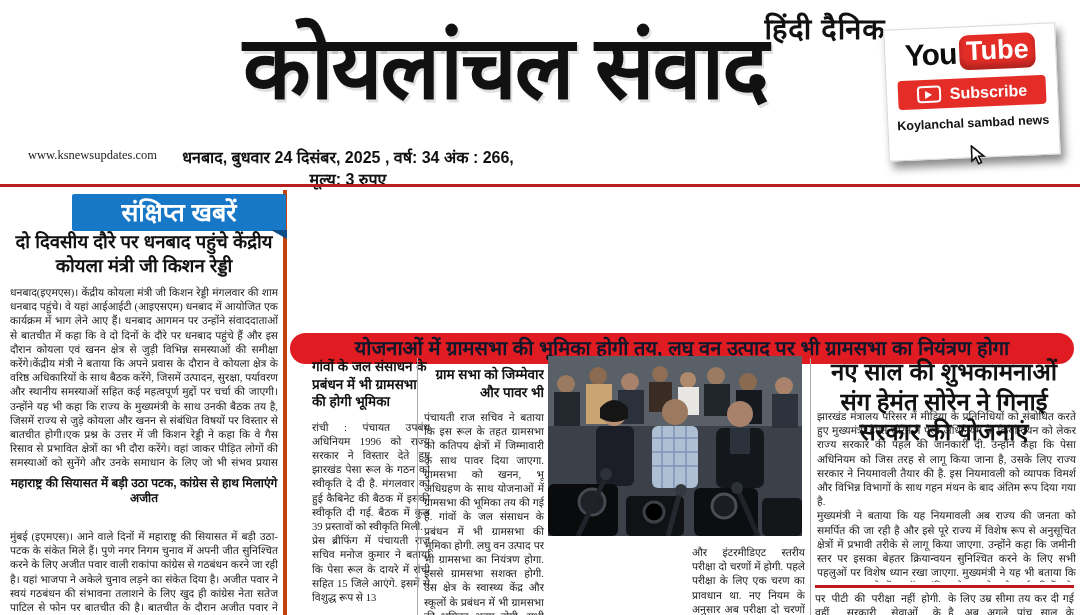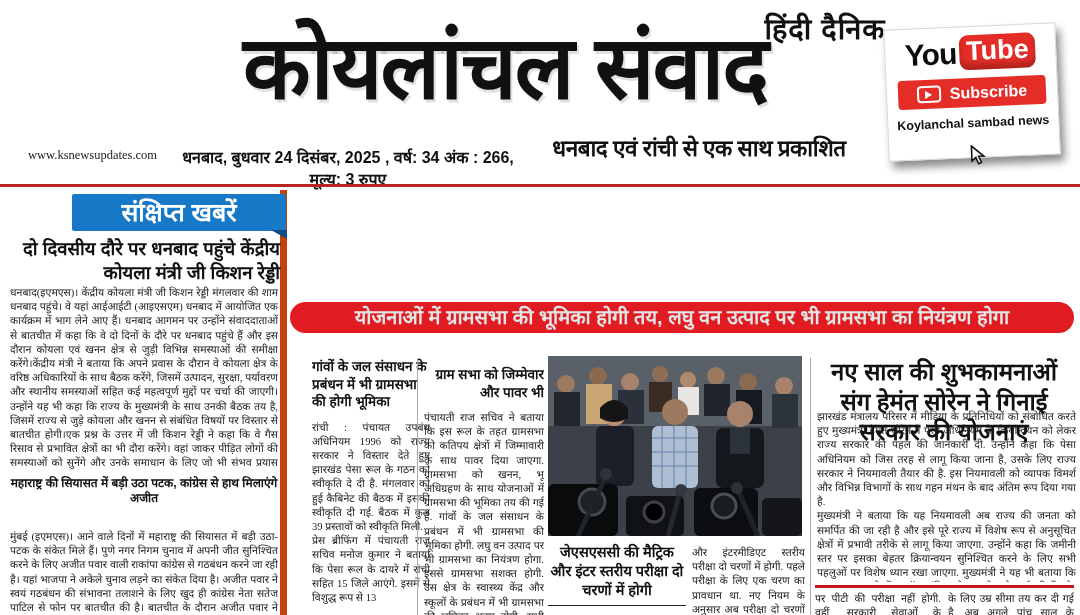--- a/index.html
+++ b/index.html
@@ -40,43 +40,43 @@
   .yt-play { width:24px; height:17px; border:2px solid #fff; border-radius:4px;
     display:flex; align-items:center; justify-content:center; }
   .yt-play i { display:block; width:0; height:0; border-left:7px solid #fff;
     border-top:4px solid transparent; border-bottom:4px solid transparent; }
   .yt-channel { margin-top:9px; text-align:center; font-size:12.5px; font-weight:700;
     color:#111; }
   .yt-cursor { position:absolute; left:76px; bottom:-10px; }
 
   
   .sidebar { left:8px; top:190px; width:279px; height:425px;
-    border-right:7px solid #c2410c; padding-right:16px; }
+    border-right:4px solid #c2410c; padding-right:16px; }
   .brief-box { position:absolute; left:64px; top:4px; width:214px; height:37px;
     background:#1878c8; color:#fff; font-size:25px; font-weight:900;
     text-align:center; line-height:36px; border-radius:2px; }
   .brief-box::after { content:""; position:absolute; right:-1px; bottom:-8px;
     border-left:16px solid transparent; border-top:9px solid #0d4c85; }
-  .s1-head { position:absolute; left:0; top:47px; width:272px; text-align:right;
+  .s1-head { position:absolute; left:0; top:40px; width:272px; text-align:center;
     font-size:18.5px; font-weight:900; line-height:1.28; }
   .s1-body { position:absolute; left:2px; top:96px; width:268px; height:183px;
     overflow:hidden; }
   .s2-head { position:absolute; left:0; top:286px; width:272px; text-align:center;
     font-size:12px; font-weight:900; line-height:1.25; }
   .s2-body { position:absolute; left:2px; top:340px; width:268px; height:85px;
     overflow:hidden; }
   .body-txt { font-size:10.6px; line-height:1.34; text-align:justify; color:#1c1c1c;
     white-space:pre-line;
     font-family:"Liberation Serif","DejaVu Serif",serif; }
 
   
   .lead-head { left:292px; top:194px; width:782px; text-align:center;
     font-size:41px; font-weight:900; line-height:1.47; letter-spacing:-1px; }
-  .lead-banner { left:290px; top:302px; width:784px; height:31px;
-    background:#e01b22; border-radius:16px; color:#e5e5e5; text-align:center;
+  .lead-banner { left:290px; top:333px; width:784px; height:31px;
+    background:#e01b22; border-radius:16px; color:#0f172a; text-align:center;
     font-size:20px; font-weight:800; line-height:30px; }
 
   .col1 { left:292px; top:358px; width:118px; height:257px; overflow:hidden;margin-left:20px; }
   .col-subhead { font-size:13.5px; font-weight:900; line-height:1.3;
     margin-bottom:10px; }
   .col2 { left:424px; top:358px; width:120px; height:257px; overflow:hidden; }
   .col2-sub { text-align:right; font-size:13.5px; font-weight:900;
     line-height:1.3; margin:8px 0 10px; }
   .vline { width:1px; background:#aaa; }
 
@@ -117,21 +117,20 @@
       <span>Subscribe</span>
     </div>
     <div class="yt-channel">Koylanchal sambad news</div>
     <svg class="yt-cursor" width="22" height="22" viewBox="0 0 22 22">
       <path d="M6 1 L6 16 L10 12.5 L12.6 19 L15.4 17.8 L12.8 11.5 L18 11.5 Z" fill="#fff" stroke="#111" stroke-width="1.6"></path>
     </svg>
   </div>
 
   <div class="abs website">www.ksnewsupdates.com</div>
   <div class="abs dateline">धनबाद, बुधवार 24 दिसंबर, 2025 , वर्ष: 34  अंक : 266, मूल्य: 3 रुपए</div>
-  <div class="abs publine">धनबाद एवं रांची से एक साथ प्रकाशित</div>
   <div class="abs mast-rule"></div>
 
   <div class="abs sidebar">
     <div class="brief-box">संक्षिप्त खबरें</div>
     <div class="s1-head">दो दिवसीय दौरे पर धनबाद पहुंचे केंद्रीय कोयला मंत्री जी किशन रेड्डी</div>
     <div class="s1-body body-txt">धनबाद(इएमएस)। केंद्रीय कोयला मंत्री जी किशन रेड्डी मंगलवार की शाम धनबाद पहुंचे। वे यहां आईआईटी (आइएसएम) धनबाद में आयोजित एक कार्यक्रम में भाग लेने आए हैं। धनबाद आगमन पर उन्होंने संवाददाताओं से बातचीत में कहा कि वे दो दिनों के दौरे पर धनबाद पहुंचे हैं और इस दौरान कोयला एवं खनन क्षेत्र से जुड़ी विभिन्न समस्याओं की समीक्षा करेंगे।केंद्रीय मंत्री ने बताया कि अपने प्रवास के दौरान वे कोयला क्षेत्र के वरिष्ठ अधिकारियों के साथ बैठक करेंगे, जिसमें उत्पादन, सुरक्षा, पर्यावरण और स्थानीय समस्याओं सहित कई महत्वपूर्ण मुद्दों पर चर्चा की जाएगी। उन्होंने यह भी कहा कि राज्य के मुख्यमंत्री के साथ उनकी बैठक तय है, जिसमें राज्य से जुड़े कोयला और खनन से संबंधित विषयों पर विस्तार से बातचीत होगी।एक प्रश्न के उत्तर में जी किशन रेड्डी ने कहा कि वे गैस रिसाव से प्रभावित क्षेत्रों का भी दौरा करेंगे। वहां जाकर पीड़ित लोगों की समस्याओं को सुनेंगे और उनके समाधान के लिए जो भी संभव प्रयास होंगे, वह किए जाएंगे। उन्होंने जोर देते हुए कहा कि केंद्र सरकार का उद्देश्य है कि प्रभावित लोगों का जीवन सुरक्षित और बेहतर बनाया जाए।</div>
     <div class="s2-head">महाराष्ट्र की सियासत में बड़ी उठा पटक, कांग्रेस से हाथ मिलाएंगे अजीत</div>
     <div class="s2-body body-txt">मुंबई (इएमएस)। आने वाले दिनों में महाराष्ट्र की सियासत में बड़ी उठा-पटक के संकेत मिले हैं। पुणे नगर निगम चुनाव में अपनी जीत सुनिश्चित करने के लिए अजीत पवार वाली राकांपा कांग्रेस से गठबंधन करने जा रही है। यहां भाजपा ने अकेले चुनाव लड़ने का संकेत दिया है। अजीत पवार ने स्वयं गठबंधन की संभावना तलाशने के लिए खुद ही कांग्रेस नेता सतेज पाटिल से फोन पर बातचीत की है। बातचीत के दौरान अजीत पवार ने संभावित गठबंधन पर चर्चा का प्रस्ताव रखा। इस पर सतेज पाटिल ने कहा कि इस मुद्दे</div>
   </div>
 
@@ -191,21 +190,20 @@
       <rect x="214" y="142" width="40" height="38" rx="5" fill="#14161a"></rect>
       <line x1="30" y1="180" x2="58" y2="120" stroke="#202329" stroke-width="5"></line>
       <line x1="120" y1="180" x2="132" y2="136" stroke="#25282e" stroke-width="5"></line>
       <line x1="210" y1="180" x2="190" y2="134" stroke="#202329" stroke-width="5"></line>
       <circle cx="58" cy="118" r="6" fill="#2d3138"></circle>
       <circle cx="133" cy="134" r="6" fill="#33373e"></circle>
       <circle cx="189" cy="132" r="6" fill="#2d3138"></circle>
     </svg>
   </div>
 
-  <div class="abs cap-head">जेएसएससी की मैट्रिक और इंटर स्तरीय परीक्षा दो चरणों में होगी</div>
   <div class="abs cap-body1 body-txt">अब झारखंड राज्य कर्मचारी चयन</div>
   <div class="abs cap-body2 body-txt">और इंटरमीडिएट स्तरीय परीक्षा दो चरणों में होगी. पहले परीक्षा के लिए एक चरण का प्रावधान था. नए नियम के अनुसार अब परीक्षा दो चरणों में ली जाएगी. मुख्य परीक्षा</div>
 
   <div class="abs vline" style="left:810px; top:358px; height:257px;"></div>
 
   <div class="abs right-head">नए साल की शुभकामनाओं संग हेमंत सोरेन ने गिनाई सरकार की योजनाएं</div>
   <div class="abs right-body body-txt">झारखंड मंत्रालय परिसर में मीडिया के प्रतिनिधियों को संबोधित करते हुए मुख्यमंत्री हेमंत सोरेन ने पेसा अधिनियम के क्रियान्वयन को लेकर राज्य सरकार की पहल की जानकारी दी. उन्होंने कहा कि पेसा अधिनियम को जिस तरह से लागू किया जाना है, उसके लिए राज्य सरकार ने नियमावली तैयार की है. इस नियमावली को व्यापक विमर्श और विभिन्न विभागों के साथ गहन मंथन के बाद अंतिम रूप दिया गया है.
 मुख्यमंत्री ने बताया कि यह नियमावली अब राज्य की जनता को समर्पित की जा रही है और इसे पूरे राज्य में विशेष रूप से अनुसूचित क्षेत्रों में प्रभावी तरीके से लागू किया जाएगा. उन्होंने कहा कि जमीनी स्तर पर इसका बेहतर क्रियान्वयन सुनिश्चित करने के लिए सभी पहलुओं पर विशेष ध्यान रखा जाएगा. मुख्यमंत्री ने यह भी बताया कि राज्य सरकार ने बैंक ऑफ इंडिया के सहयोग से कर्मचारियों और पेंशनधारियों की आर्थिक सुरक्षा के लिए एक महत्वपूर्ण समझौता ज्ञापन पर हस्ताक्षर किए हैं.</div>
   <div class="abs right-rule"></div>
   <div class="abs rb-col1 body-txt">पर पीटी की परीक्षा नहीं होगी. वहीं, सरकारी सेवाओं के राजपत्रित और</div>

